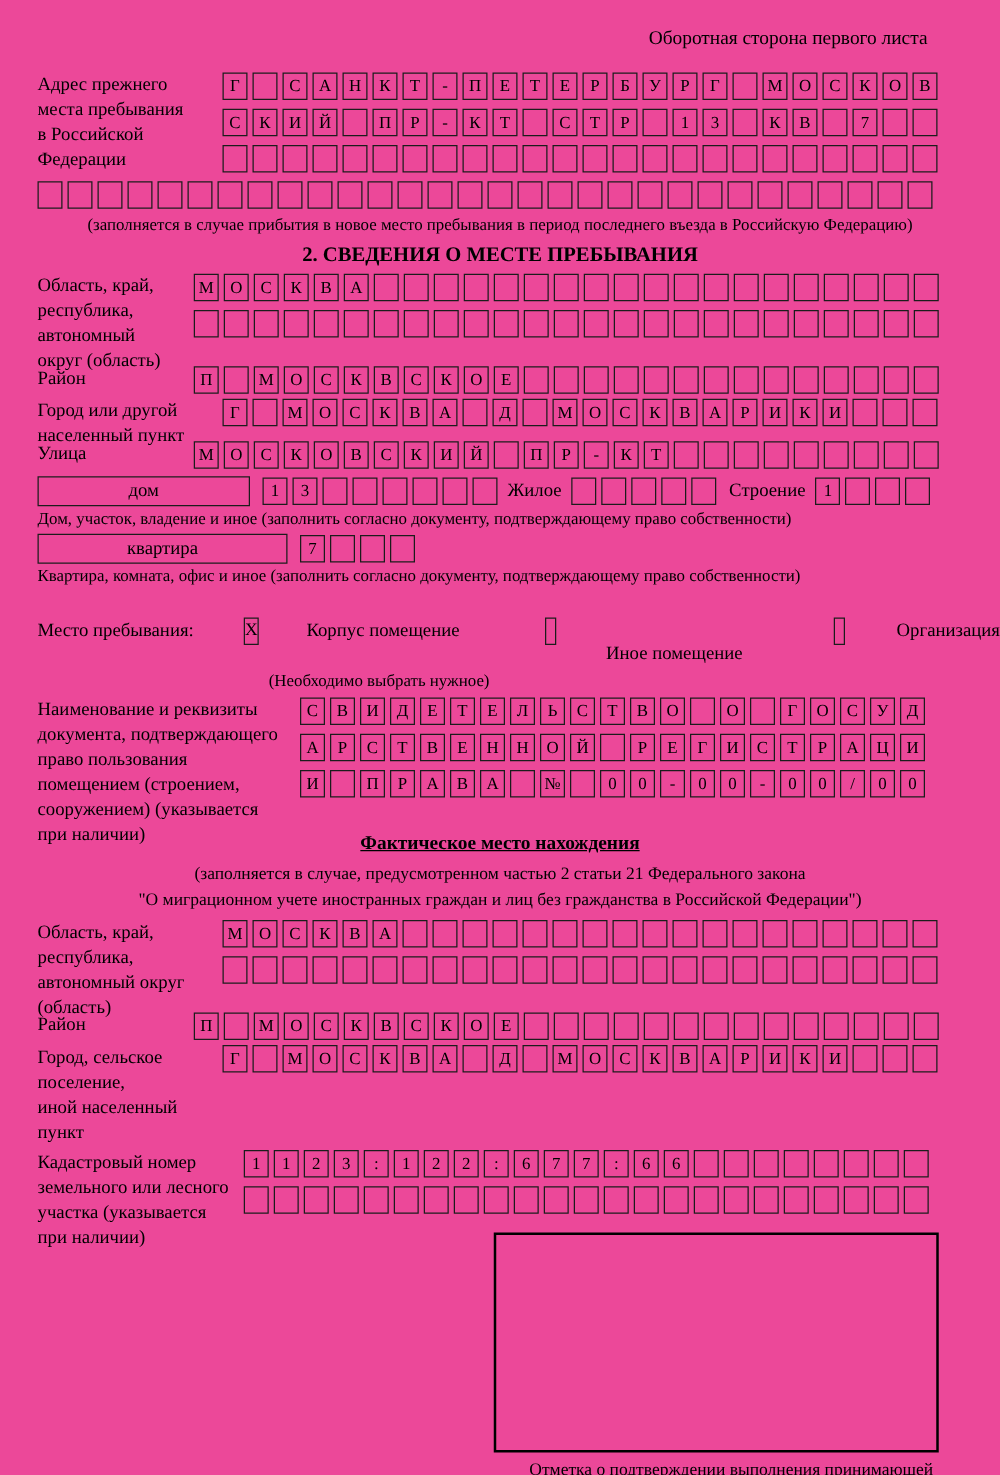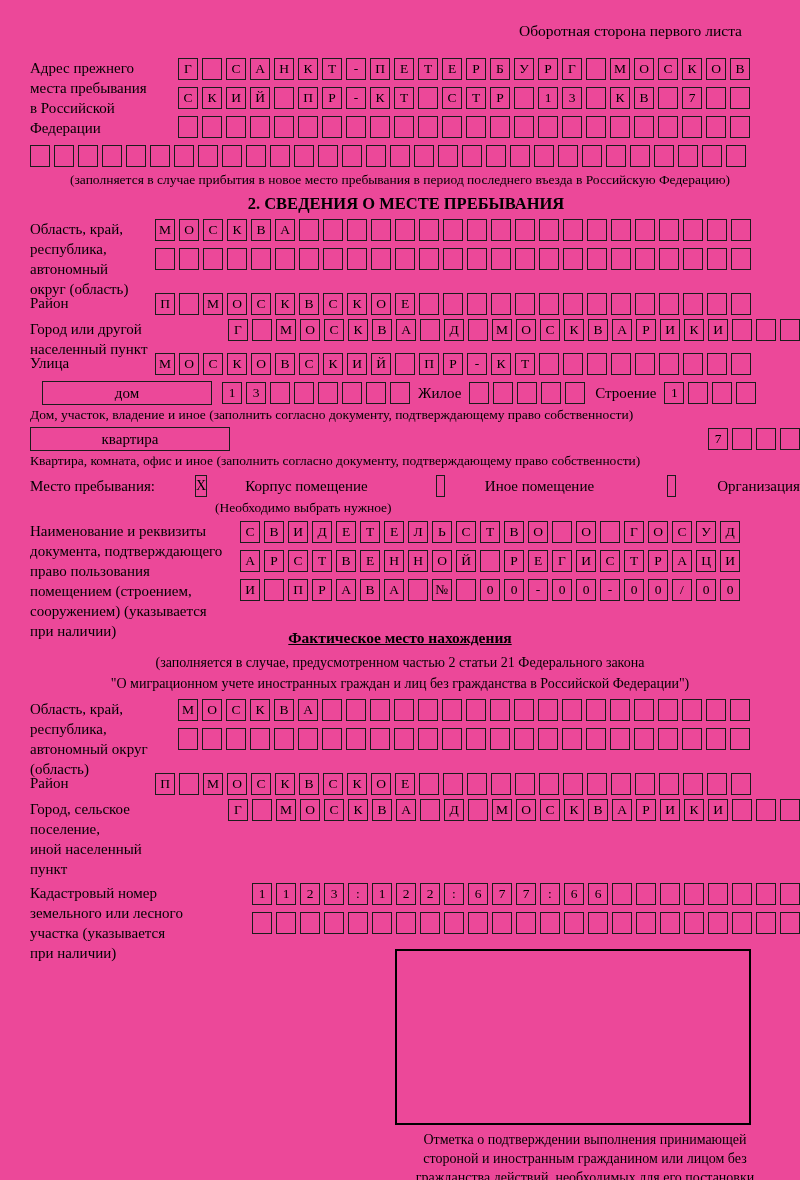--- a/index.html
+++ b/index.html
@@ -24,21 +24,21 @@
   }
   .labelbox{
     box-sizing:border-box;height:24px;border:1.6px solid #1c1c1c;
     display:flex;align-items:center;justify-content:center;font-size:15px;flex-shrink:0;
   }
   .note{font-size:13.5px;text-align:center;white-space:pre-line;}
   .note-left{font-size:13.5px;margin-left:30px;}
   .h-sec{font-size:16.5px;font-weight:bold;text-align:center;}
   .stamp-box{width:356px;height:176px;border:2px solid #000;box-sizing:border-box;margin-left:395px;}
   .stamp-note{margin-left:375px;width:420px;text-align:center;font-size:14px;line-height:19px;white-space:pre-line;}
-  .mt2{margin-top:2px;} .mt4{margin-top:4px;justify-content:space-between;} .mt5{margin-top:5px;} .mt6{margin-top:6px;padding-left:12px;} .mt18{margin-top:18px;}
+  .mt2{margin-top:2px;} .mt4{margin-top:4px;} .mt5{margin-top:5px;} .mt6{margin-top:6px;} .mt18{margin-top:18px;}
   .mtm6{margin-top:-6px;} .mtm14{margin-top:-14px;}
   .gap8{width:8px;flex-shrink:0;} .gap10{width:10px;flex-shrink:0;}
   .inline-lbl{font-size:15px;line-height:24px;white-space:nowrap;flex-shrink:0;}
 </style>
 </head>
 <body>
 
 <div class="page">
 
   <div class="hdr-note">Оборотная сторона первого листа</div>
@@ -368,21 +368,21 @@
         <span class="cell"></span>
       </div>
   </div>
   <div class="note-left mt2">Квартира, комната, офис и иное (заполнить согласно документу, подтверждающему право собственности)</div>
 
   <div class="flexrow mt5" style="align-items:center;gap:28px;">
     <div class="inline-lbl">Место пребывания:</div>
     <span class="checkbox" style="margin-left:12px;">X</span>
     <div class="inline-lbl" style="margin-left:10px;">Корпус помещение</div>
     <span class="checkbox" style="margin-left:40px;"></span>
-    <div class="inline-lbl" style="margin-left:12px;">Иное помещение</div>
+    <div class="inline-lbl" style="margin-left:12px;margin-top:37px;">Иное помещение</div>
     <span class="checkbox" style="margin-left:45px;"></span>
     <div class="inline-lbl" style="margin-left:13px;">Организация</div>
   </div>
   <div style="margin-left:215px;" class="note-left mt2">(Необходимо выбрать нужное)</div>
 
   <div class="flexrow mt5">
     <div class="lbl w210">Наименование и реквизиты
 документа, подтверждающего
 право пользования
 помещением (строением,

